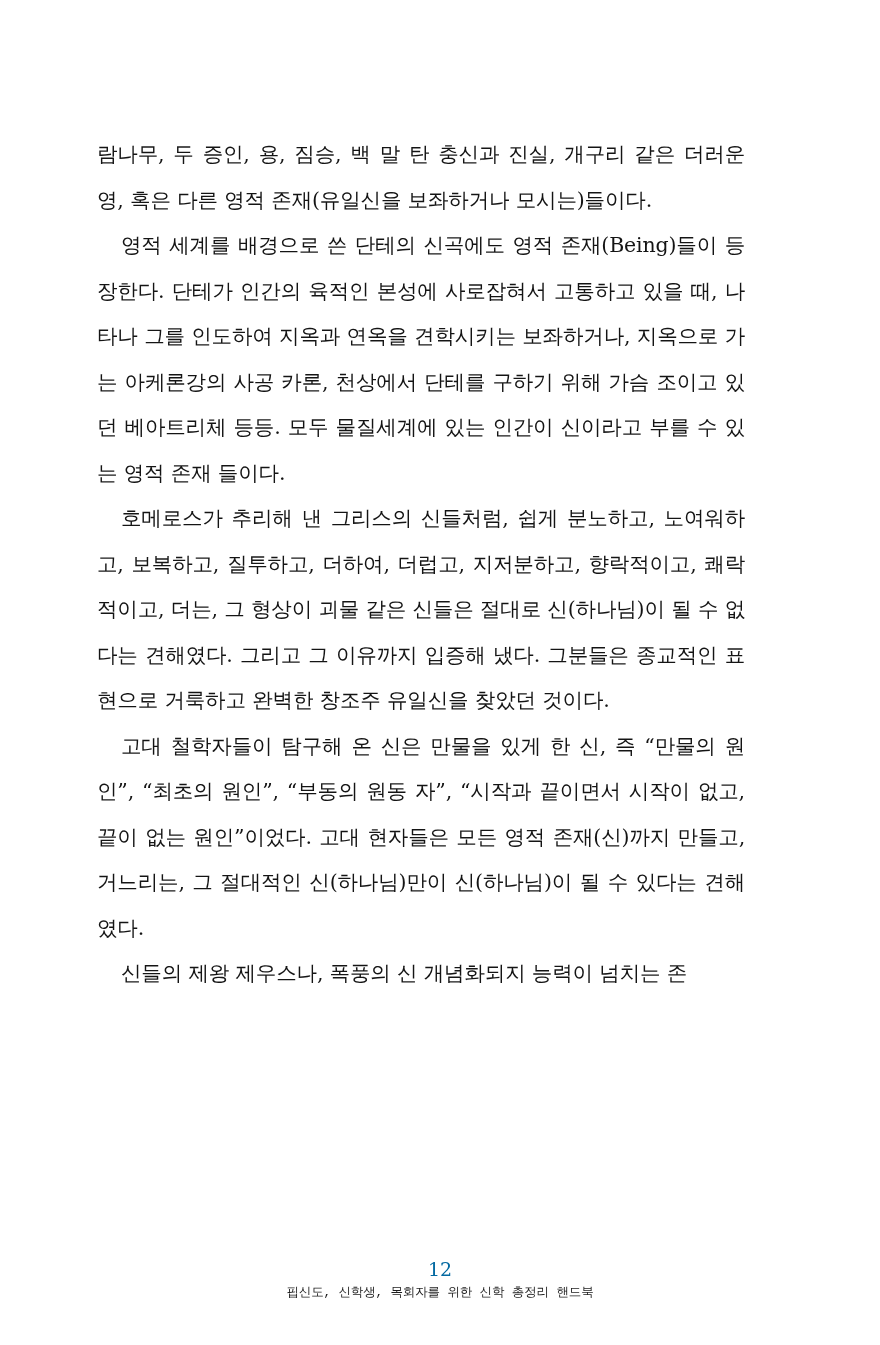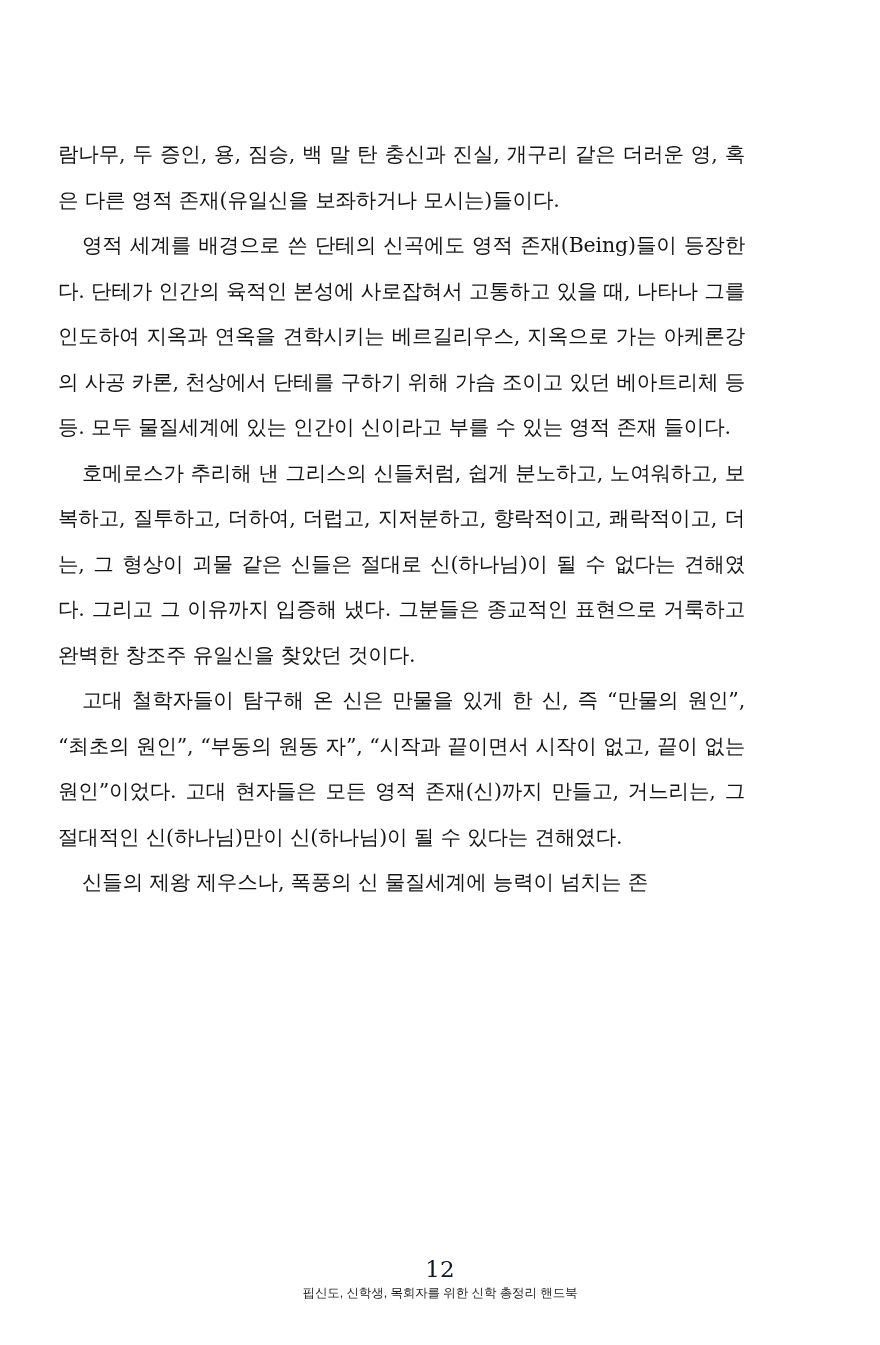--- a/index.html
+++ b/index.html
@@ -12,21 +12,21 @@
     background: #ffffff;
     font-family: "Liberation Serif", serif;
     color: #1a1a1a;
     overflow: hidden;
   }
   .page {
     position: relative;
     width: 880px;
     height: 1345px;
     box-sizing: border-box;
-    padding: 132px 135px 0 58px;
+    padding: 132px 135px 0 97px;
   }
   .body-text {
     font-family: "DejaVu Serif", serif;
     font-size: 20.5px;
     line-height: 45.5px;
     color: #141414;
     text-align: justify;
     text-justify: inter-character;
     letter-spacing: -0.15px;
   }
@@ -39,44 +39,44 @@
   }
   .footer {
     position: absolute;
     left: 0;
     right: 0;
     bottom: 42px;
     text-align: center;
   }
   .page-number {
     font-family: "DejaVu Serif", serif;
-    font-size: 23px;
-    color: #0f172a;
+    font-size: 19px;
+    color: #0369a1;
     line-height: 24px;
   }
   .footer-caption {
-    font-family: Liberation Sans, sans-serif;
+    font-family: Liberation Mono, monospace;
     font-size: 12.5px;
     color: #1c1c1c;
     line-height: 20px;
     letter-spacing: -0.1px;
     margin-top: 2px;
   }
 </style>
 </head>
 <body>
 
 <div class="page">
 
   <div class="body-text">
     <p class="para">람나무, 두 증인, 용, 짐승, 백 말 탄 충신과 진실, 개구리 같은 더러운 영, 혹은 다른 영적 존재(유일신을 보좌하거나 모시는)들이다.</p>
-    <p class="para indent">영적 세계를 배경으로 쓴 단테의 신곡에도 영적 존재(Being)들이 등장한다. 단테가 인간의 육적인 본성에 사로잡혀서 고통하고 있을 때, 나타나 그를 인도하여 지옥과 연옥을 견학시키는 베르길리우스, 지옥으로 가는 아케론강의 사공 카론, 천상에서 단테를 구하기 위해 가슴 조이고 있던 베아트리체 등등. 모두 물질세계에 있는 인간이 신이라고 부를 수 있는 영적 존재 들이다.</p>
+    <p class="para indent">영적 세계를 배경으로 쓴 단테의 신곡에도 영적 존재(Being)들이 등장한다. 단테가 인간의 육적인 본성에 사로잡혀서 고통하고 있을 때, 나타나 그를 인도하여 지옥과 연옥을 견학시키는 보좌하거나, 지옥으로 가는 아케론강의 사공 카론, 천상에서 단테를 구하기 위해 가슴 조이고 있던 베아트리체 등등. 모두 물질세계에 있는 인간이 신이라고 부를 수 있는 영적 존재 들이다.</p>
     <p class="para indent">호메로스가 추리해 낸 그리스의 신들처럼, 쉽게 분노하고, 노여워하고, 보복하고, 질투하고, 더하여, 더럽고, 지저분하고, 향락적이고, 쾌락적이고, 더는, 그 형상이 괴물 같은 신들은 절대로 신(하나님)이 될 수 없다는 견해였다. 그리고 그 이유까지 입증해 냈다. 그분들은 종교적인 표현으로 거룩하고 완벽한 창조주 유일신을 찾았던 것이다.</p>
     <p class="para indent">고대 철학자들이 탐구해 온 신은 만물을 있게 한 신, 즉 “만물의 원인”, “최초의 원인”, “부동의 원동 자”, “시작과 끝이면서 시작이 없고, 끝이 없는 원인”이었다. 고대 현자들은 모든 영적 존재(신)까지 만들고, 거느리는, 그 절대적인 신(하나님)만이 신(하나님)이 될 수 있다는 견해였다.</p>
-    <p class="para indent">신들의 제왕 제우스나, 폭풍의 신 물질세계에 능력이 넘치는 존</p>
+    <p class="para indent">신들의 제왕 제우스나, 폭풍의 신 개념화되지 능력이 넘치는 존</p>
   </div>
 
   <div class="footer">
     <div class="page-number">12</div>
     <div class="footer-caption">핍신도, 신학생, 목회자를 위한 신학 총정리 핸드북</div>
   </div>
 
 </div>
 
 </body></html>

